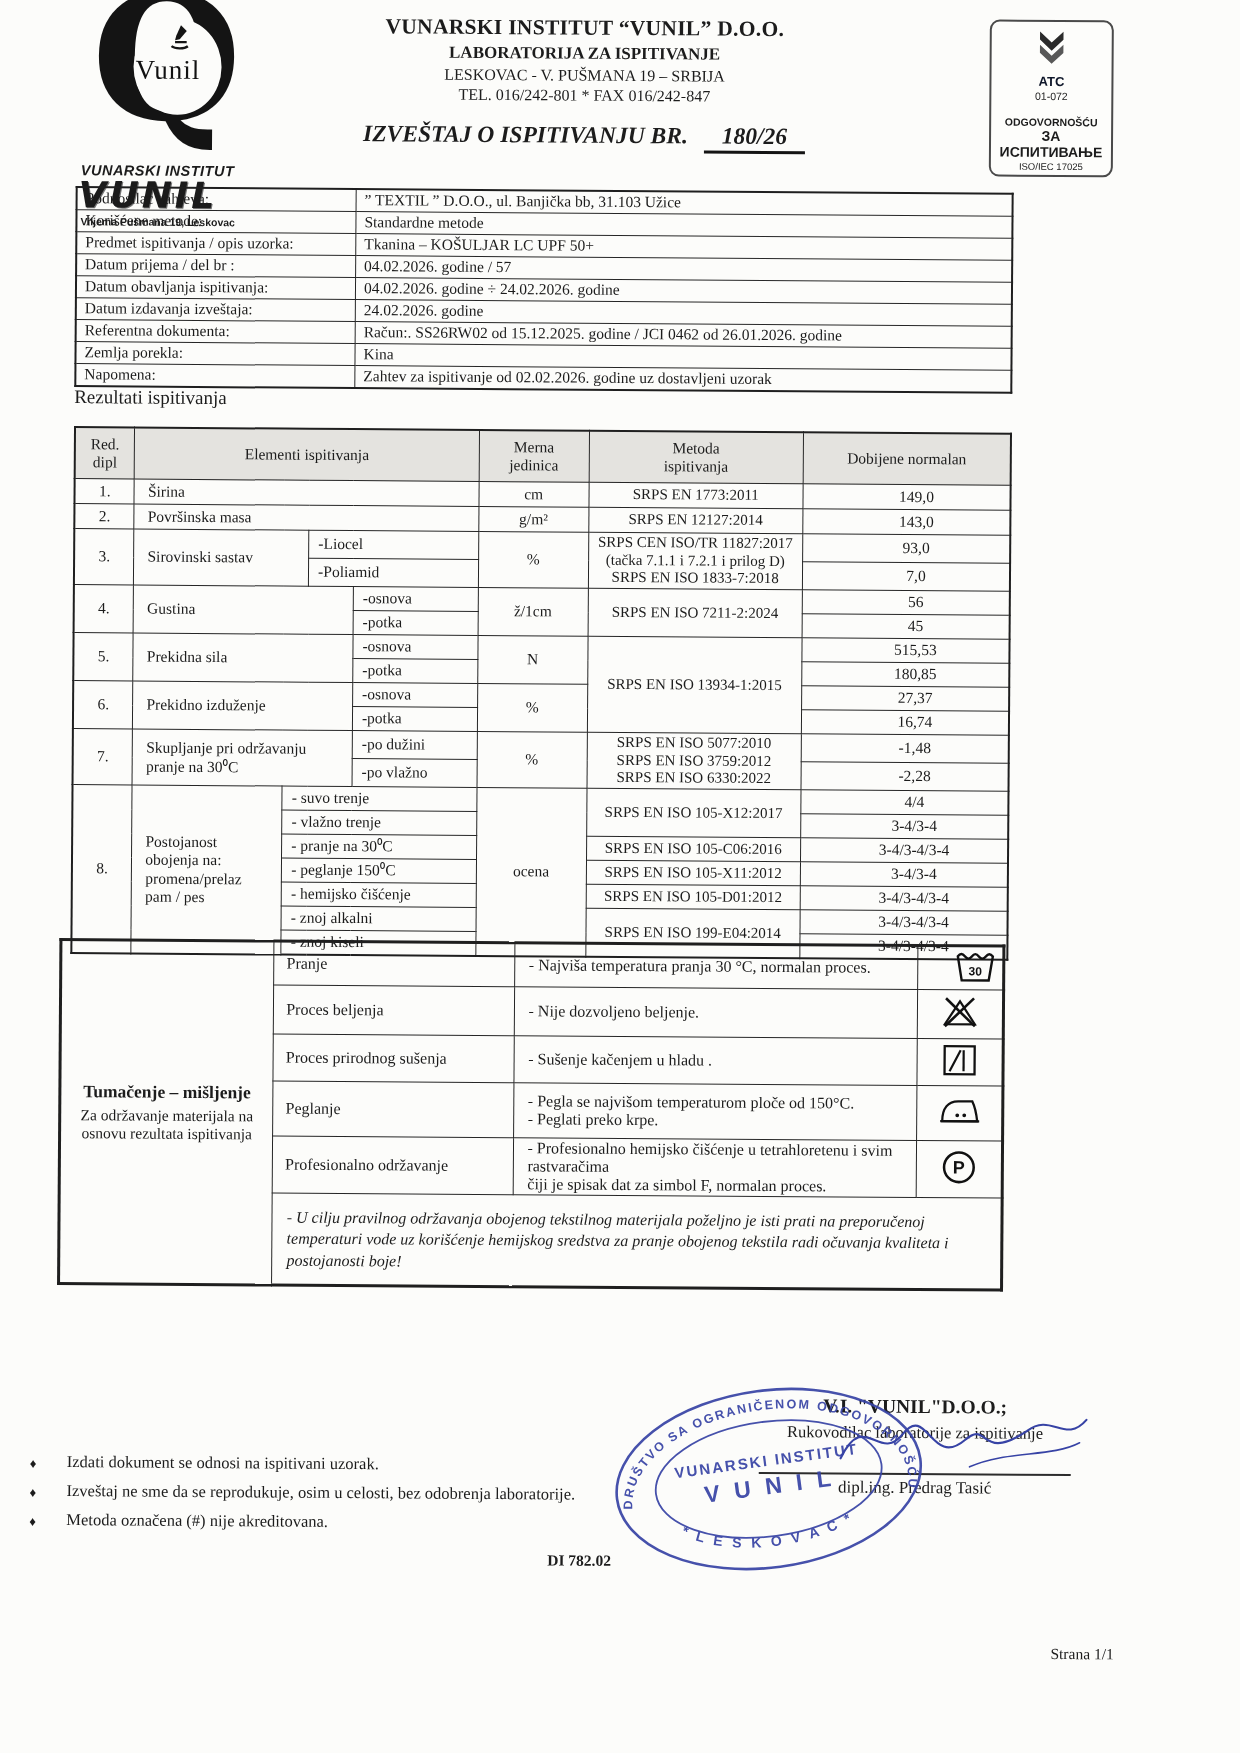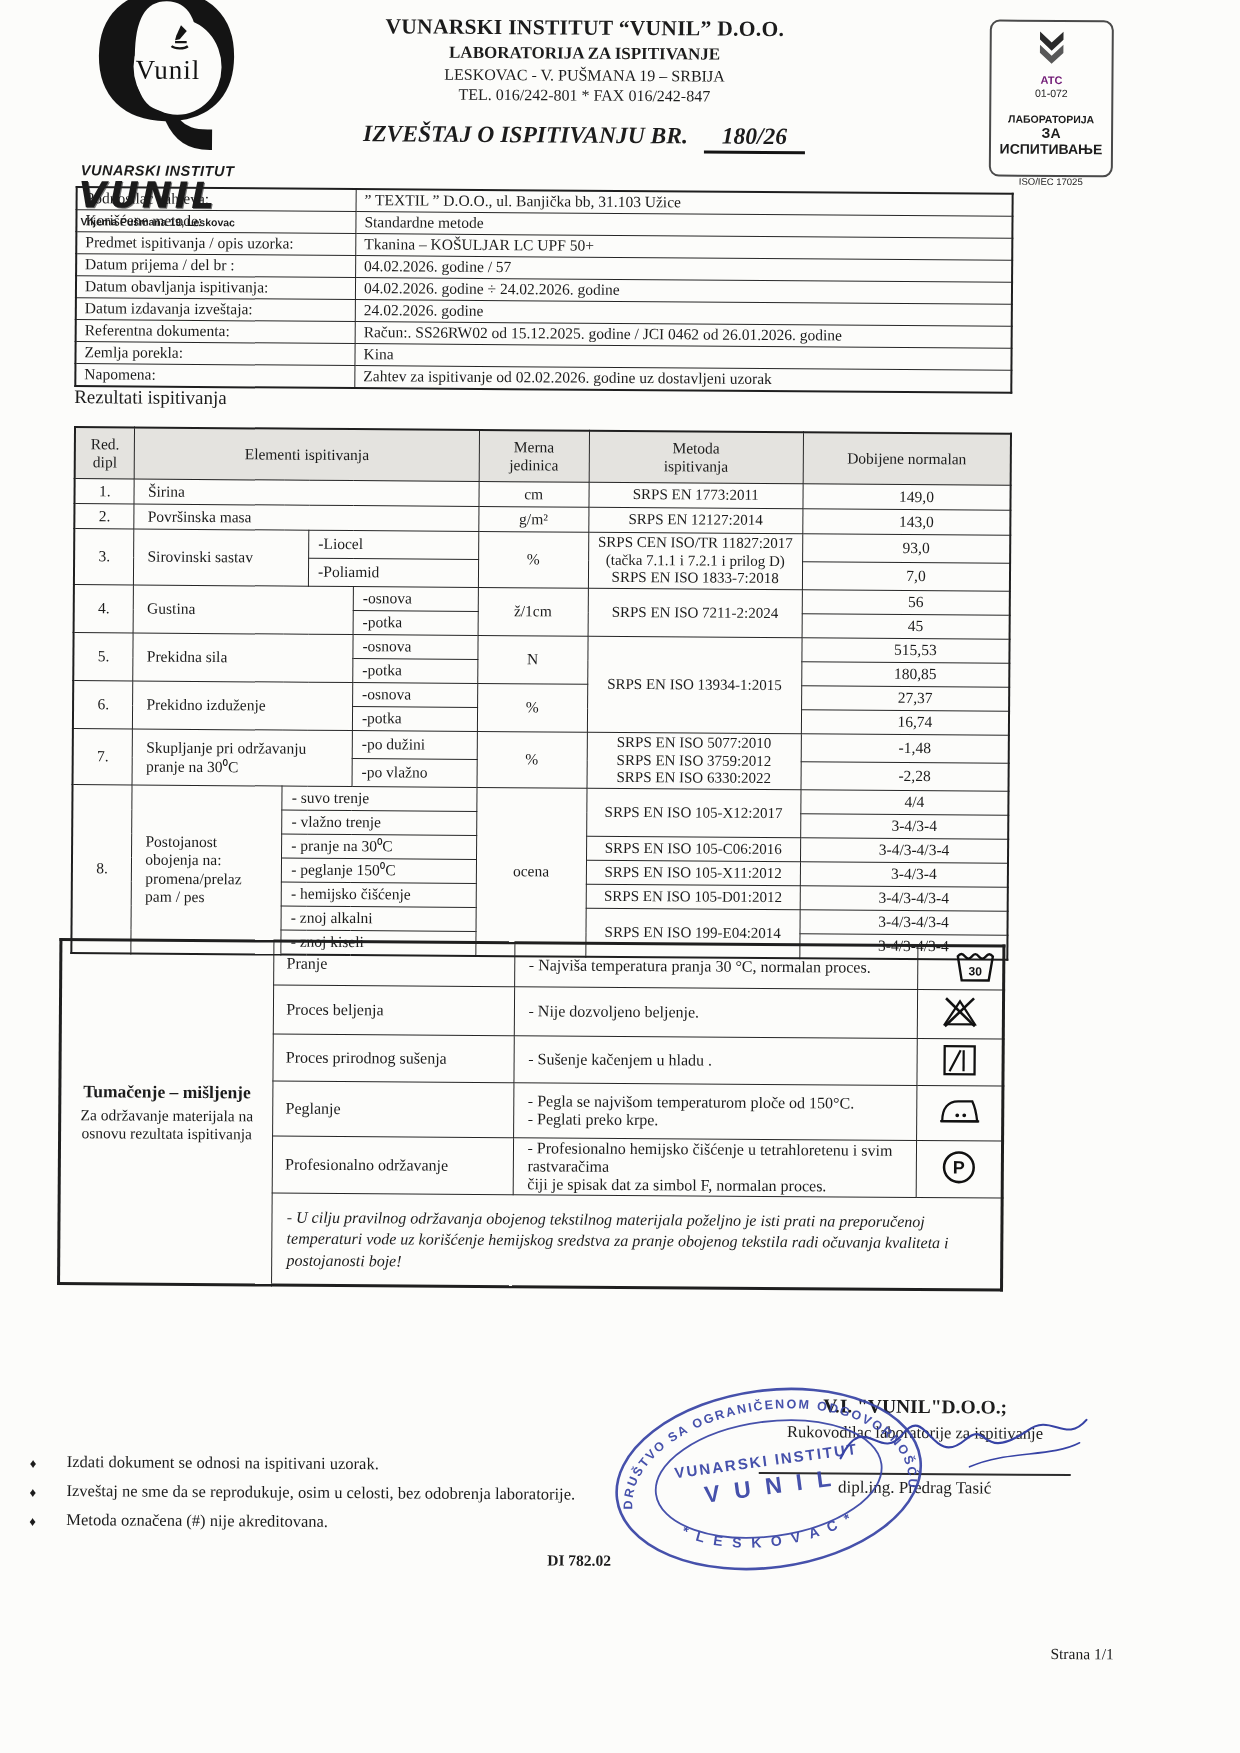--- a/index.html
+++ b/index.html
@@ -21,25 +21,25 @@
   .head-center{position:absolute;left:285px;top:12px;width:600px;text-align:center;}
   .org-name{font-size:21.5px;font-weight:bold;letter-spacing:.3px;}
   .org-l2{font-size:17px;font-weight:bold;margin-top:3px;}
   .org-l3{font-size:16px;margin-top:3px;}
   .org-l4{font-size:16px;margin-top:2px;}
   .report-line{margin-top:17px;font-size:23.5px;font-weight:bold;font-style:italic;}
   .report-no{display:inline-block;border-bottom:3px solid #141414;padding:0 18px 1px 18px;margin-left:10px;}
   .badge{position:absolute;left:990px;top:13px;width:120px;height:153px;border:2px solid #4a4a4a;border-radius:10px;
          text-align:center;font-family:"Liberation Sans",sans-serif;background:#fdfdfb;}
   .badge svg{margin-top:8px;}
-  .badge-name{font-size:11px;font-weight:bold;color:#701a75;}
+  .badge-name{font-size:13px;font-weight:bold;color:#0f172a;}
   .badge-no{font-size:10.5px;margin-top:1px;}
   .badge-l1{font-size:10.5px;font-weight:bold;margin-top:14px;}
   .badge-l2{font-size:14px;font-weight:bold;}
-  .badge-l3{font-size:9.5px;margin-top:19px;}
+  .badge-l3{font-size:9.5px;margin-top:1px;}
 
   
   .info{position:absolute;left:77px;top:186px;width:938px;border-collapse:collapse;border:2px solid #1f1f1f;}
   .info td{border:1px solid #262626;font-size:15.5px;padding:1px 8px 2px 8px;height:18px;}
   .info .ilabel{width:262px;}
 
   
   .res-heading{position:absolute;left:77px;top:386px;font-size:19px;}
   .results{position:absolute;left:77px;top:426px;width:938px;border-collapse:collapse;border:2px solid #1f1f1f;}
   .results th,.results td{border:1px solid #262626;font-size:15.5px;font-weight:normal;line-height:1.18;}
@@ -111,21 +111,21 @@
     </div>
   </div>
 
   <div class="badge">
     <svg width="44" height="40" viewBox="0 0 60 50">
       <polygon points="14,0 30,15 46,0 46,11 30,26 14,11" fill="#2b2b2b"></polygon>
       <polygon points="14,18 30,33 46,18 46,29 30,44 14,29" fill="#585858"></polygon>
     </svg>
     <div class="badge-name">ATC</div>
     <div class="badge-no">01-072</div>
-    <div class="badge-l1">ЛАБОРАТОРИЈА</div>
+    <div class="badge-l1">ODGOVORNOŠĆU</div>
     <div class="badge-l2">ЗА ИСПИТИВАЊЕ</div>
     <div class="badge-l3">ISO/IEC 17025</div>
   </div>
 
   <table class="info">
     <tbody>
       <tr>
             <td class="ilabel">Podnosilac zahteva:</td>
             <td>” TEXTIL ” D.O.O., ul. Banjička bb, 31.103 Užice</td>
           </tr>

